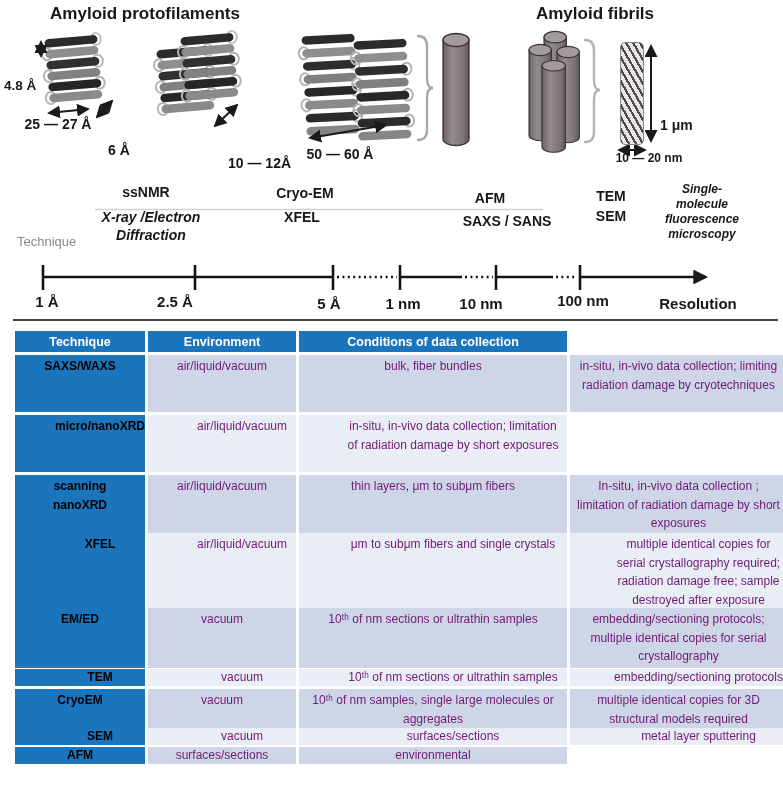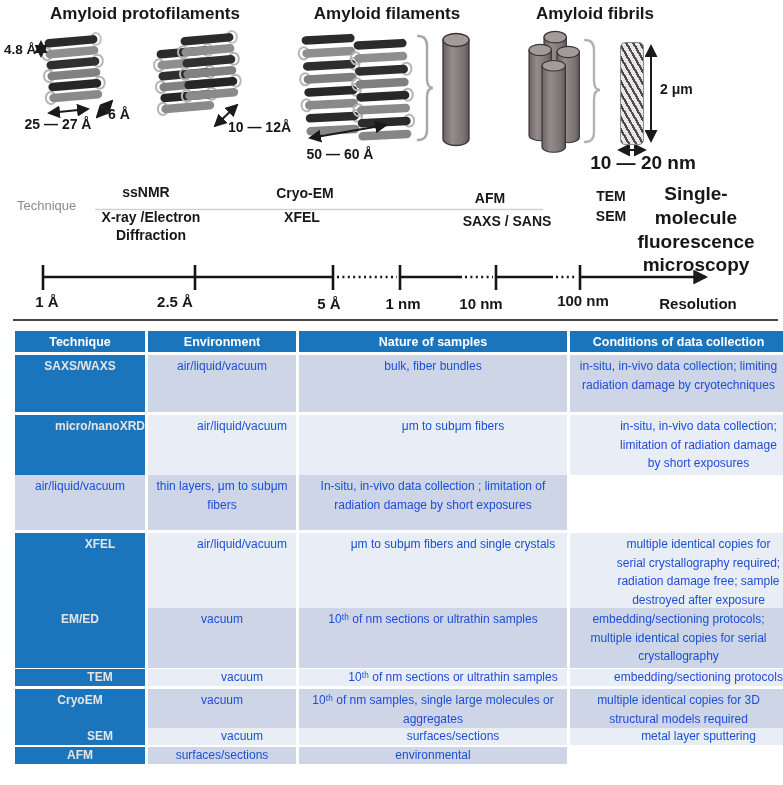--- a/index.html
+++ b/index.html
@@ -1,41 +1,41 @@
 <!DOCTYPE html>
 <html><head>
 <meta charset="utf-8">
 <style>
   html,body{margin:0;padding:0;background:#fff;}
   #page{position:relative;width:783px;height:785px;background:#fff;
         font-family:"Liberation Sans",sans-serif;overflow:hidden;}
   
   .lbl{position:absolute;transform:translateX(-50%);font-weight:bold;
        font-size:14px;color:#171717;white-space:nowrap;line-height:1.15;}
-  .noc{transform:none;}             
+  .noc{transform:none;margin-top:36px;}             
   .big{font-size:17px;}
   .sc{font-size:15px;}
-  .sm{font-size:19px;}
+  .sm{font-size:12px;margin-left:6px;}
   .gray{color:#8a8a8a;font-weight:normal;font-size:13px;}
-  .pre{white-space:pre-line;text-align:center;line-height:1.25;}
+  .pre{white-space:pre-line;text-align:center;line-height:1.25;font-style:italic;}
   
   .twist{position:absolute;left:620px;top:42px;width:22px;height:101px;
          border:1px solid #8a8a8a;border-radius:5px;
          background:repeating-linear-gradient(60deg,#4f4a4b 0 2.2px,#e8e6e6 2.2px 6px);}
   
   .table{position:absolute;left:15px;top:331px;width:763px;}
   .toprule{position:absolute;left:13px;top:319px;width:765px;height:2px;background:#454545;}
   .tr{display:grid;grid-template-columns:130px 148px 268px 217px;column-gap:3px;
       margin-bottom:3px;}
   .tr>div{box-sizing:border-box;}
   .th{background:#1b75bc;color:#fff;font-weight:bold;font-size:12.5px;
       display:flex;align-items:center;justify-content:center;}
-  .td{font-size:12px;color:#1d4ed8;display:flex;justify-content:center;
+  .td{font-size:12px;color:#701a75;display:flex;justify-content:center;
       align-items:flex-start;text-align:center;line-height:1.55;padding:2px 4px;}
-  .tech{background:#1b75bc !important;color:#e5e5e5;font-weight:bold;white-space:pre-line;}
+  .tech{background:#1b75bc !important;color:#000000;font-weight:bold;white-space:pre-line;}
   .dark  .td{background:#cdd5e7;}
   .light .td{background:#e9edf6;padding-left:44px;}
   .compact .td{line-height:1.2;padding-top:1px;}
 </style>
 </head>
 <body>
 
 <div id="page">
 
   <svg width="783" height="330" style="position:absolute;left:0;top:0">
@@ -133,29 +133,28 @@
       <line x1="333" y1="265" x2="333" y2="290" stroke-width="2.6"></line>
       <line x1="400" y1="265" x2="400" y2="290" stroke-width="2.6"></line>
       <line x1="496" y1="265" x2="496" y2="290" stroke-width="2.6"></line>
       <line x1="580" y1="265" x2="580" y2="290" stroke-width="2.6"></line>
     </g>
   </svg>
 
   <div class="twist"></div>
 
   <div class="lbl big" style="left:145px;top:4px">Amyloid protofilaments</div>
-  <div class="lbl big" style="left:387px;top:4px">Amyloid filaments</div>
   <div class="lbl big" style="left:595px;top:4px">Amyloid fibrils</div>
 
   <div class="lbl noc" style="left:4px;top:42px;font-size:13.5px">4.8 Å</div>
   <div class="lbl" style="left:58px;top:116px">25 — 27 Å</div>
   <div class="lbl noc" style="left:108px;top:106px">6 Å</div>
   <div class="lbl noc" style="left:228px;top:119px">10 — 12Å</div>
   <div class="lbl" style="left:340px;top:146px">50 — 60 Å</div>
-  <div class="lbl noc" style="left:660px;top:81px">2 μm</div>
+  <div class="lbl noc" style="left:660px;top:81px">1 μm</div>
   <div class="lbl sm" style="left:643px;top:152px">10 — 20 nm</div>
 
   <div class="lbl gray noc" style="left:17px;top:199px">Technique</div>
   <div class="lbl" style="left:146px;top:184px">ssNMR</div>
   <div class="lbl pre" style="left:151px;top:209px">X-ray /Electron
 Diffraction</div>
   <div class="lbl" style="left:305px;top:185px">Cryo-EM</div>
   <div class="lbl" style="left:302px;top:209px">XFEL</div>
   <div class="lbl" style="left:490px;top:190px">AFM</div>
   <div class="lbl" style="left:507px;top:213px">SAXS / SANS</div>
@@ -172,39 +171,39 @@
   <div class="lbl sc" style="left:403px;top:295px">1 nm</div>
   <div class="lbl sc" style="left:481px;top:295px">10 nm</div>
   <div class="lbl sc" style="left:583px;top:292px">100 nm</div>
   <div class="lbl sc" style="left:698px;top:295px">Resolution</div>
 
   <div class="toprule"></div>
   <div class="table">
     <div class="tr" style="height:21px">
       <div class="th">Technique</div>
       <div class="th">Environment</div>
-      <div class="th">Nature of samples</div>
       <div class="th">Conditions of data collection</div>
     </div>
 
     <div class="tr dark" style="height:57px">
       <div class="td tech">SAXS/WAXS</div>
       <div class="td">air/liquid/vacuum</div>
       <div class="td">bulk, fiber bundles</div>
       <div class="td">in-situ,  in-vivo data collection; limiting radiation damage by cryotechniques</div>
     </div>
 
     <div class="tr light" style="height:57px">
       <div class="td tech">micro/nanoXRD</div>
       <div class="td">air/liquid/vacuum</div>
-      <div class="td">μm to subμm fibers</div>
       <div class="td">in-situ, in-vivo data collection; limitation of radiation damage by short exposures</div>
     </div>
 
     <div class="tr dark" style="height:55px">
+      <div class="td tech">scanning
+nanoXRD</div>
       <div class="td">air/liquid/vacuum</div>
       <div class="td">thin layers, μm to subμm fibers</div>
       <div class="td">In-situ, in-vivo data collection ; limitation of radiation damage by short exposures</div>
     </div>
 
     <div class="tr light" style="height:72px">
       <div class="td tech">XFEL</div>
       <div class="td">air/liquid/vacuum</div>
       <div class="td">μm to subμm fibers and single crystals</div>
       <div class="td">multiple identical copies for serial crystallography required; radiation damage free; sample destroyed after exposure</div>

